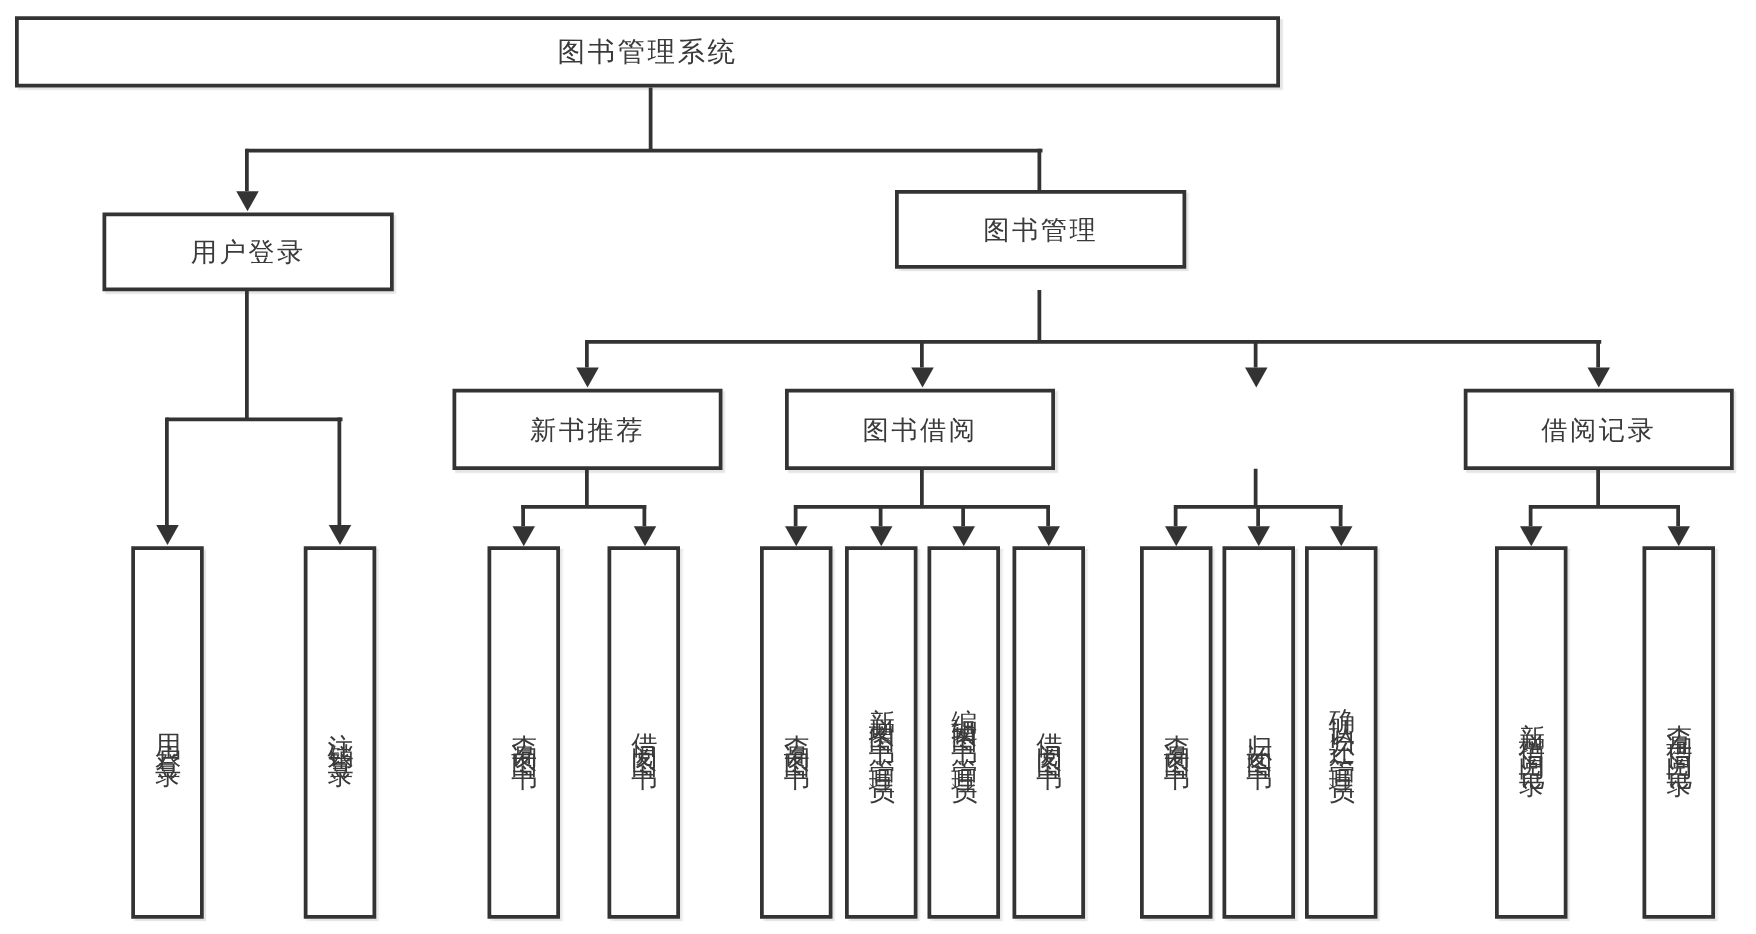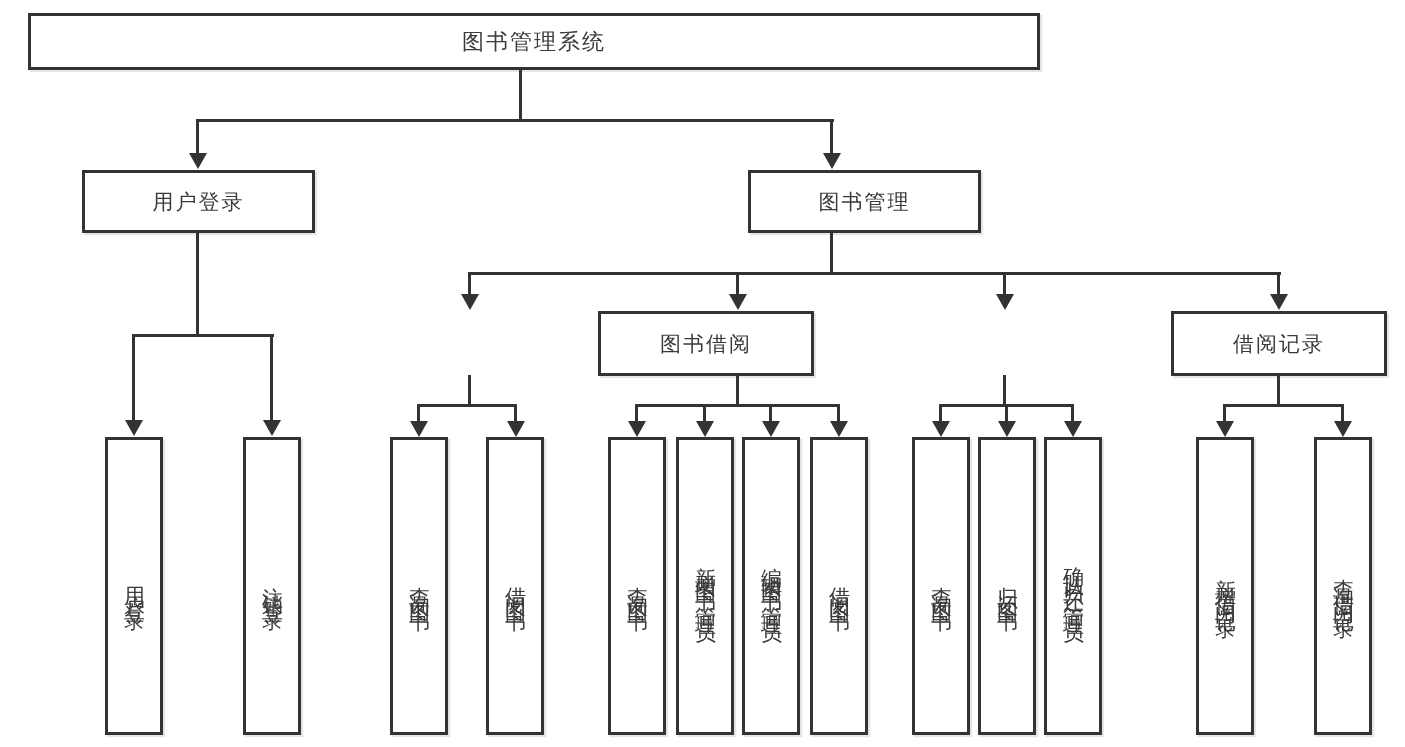--- a/index.html
+++ b/index.html
@@ -65,49 +65,52 @@
     font-size:19px;
     color:var(--watermark);
     letter-spacing:1px;
   }
 </style>
 </head>
 <body>
 
 <div class="canvas">
 
-  <div class="node root" style="left:28px;top:13px;width:1012px;height:57px;">
+  <div class="node root" style="left:12px;top:13px;width:1012px;height:57px;">
     <span class="lbl">图书管理系统</span>
   </div>
 
   <div class="vline" style="left:519px;top:70px;height:50px;"></div>
   <div class="hline" style="left:197px;top:119px;width:637px;"></div>
   <div class="arrow" style="left:196px;top:119px;height:34px;"></div>
   <div class="arrow" style="left:830px;top:119px;height:34px;"></div>
 
   <div class="node" style="left:82px;top:170px;width:233px;height:63px;">
     <span class="lbl">用户登录</span>
   </div>
-  <div class="node" style="left:716px;top:170px;width:233px;height:63px;margin-left:32px;">
+  <div class="node" style="left:716px;top:152px;width:233px;height:63px;">
     <span class="lbl">图书管理</span>
   </div>
 
   <div class="vline" style="left:196px;top:232px;height:103px;"></div>
   <div class="hline" style="left:133px;top:334px;width:141px;"></div>
   <div class="arrow" style="left:132px;top:334px;height:86px;"></div>
   <div class="arrow" style="left:270px;top:334px;height:86px;"></div>
 
   <div class="vline" style="left:830px;top:232px;height:42px;"></div>
   <div class="hline" style="left:469px;top:272px;width:812px;"></div>
   <div class="arrow" style="left:468px;top:272px;height:22px;"></div>
   <div class="arrow" style="left:736px;top:272px;height:22px;"></div>
   <div class="arrow" style="left:1003px;top:272px;height:22px;"></div>
   <div class="arrow" style="left:1277px;top:272px;height:22px;"></div>
 
-  <div class="node" style="left:598px;top:311px;width:216px;height:65px;">
+  <div class="node" style="left:362px;top:311px;width:216px;height:65px;">
+    <span class="lbl">新书推荐</span>
+  </div>
+  <div class="node" style="left:628px;top:311px;width:216px;height:65px;">
     <span class="lbl">图书借阅</span>
   </div>
   <div class="node" style="left:1171px;top:311px;width:216px;height:65px;">
     <span class="lbl">借阅记录</span>
   </div>
 
   <div class="vline" style="left:468px;top:375px;height:31px;"></div>
   <div class="vline" style="left:736px;top:375px;height:31px;"></div>
   <div class="vline" style="left:1003px;top:375px;height:31px;"></div>
   <div class="vline" style="left:1277px;top:375px;height:31px;"></div>

